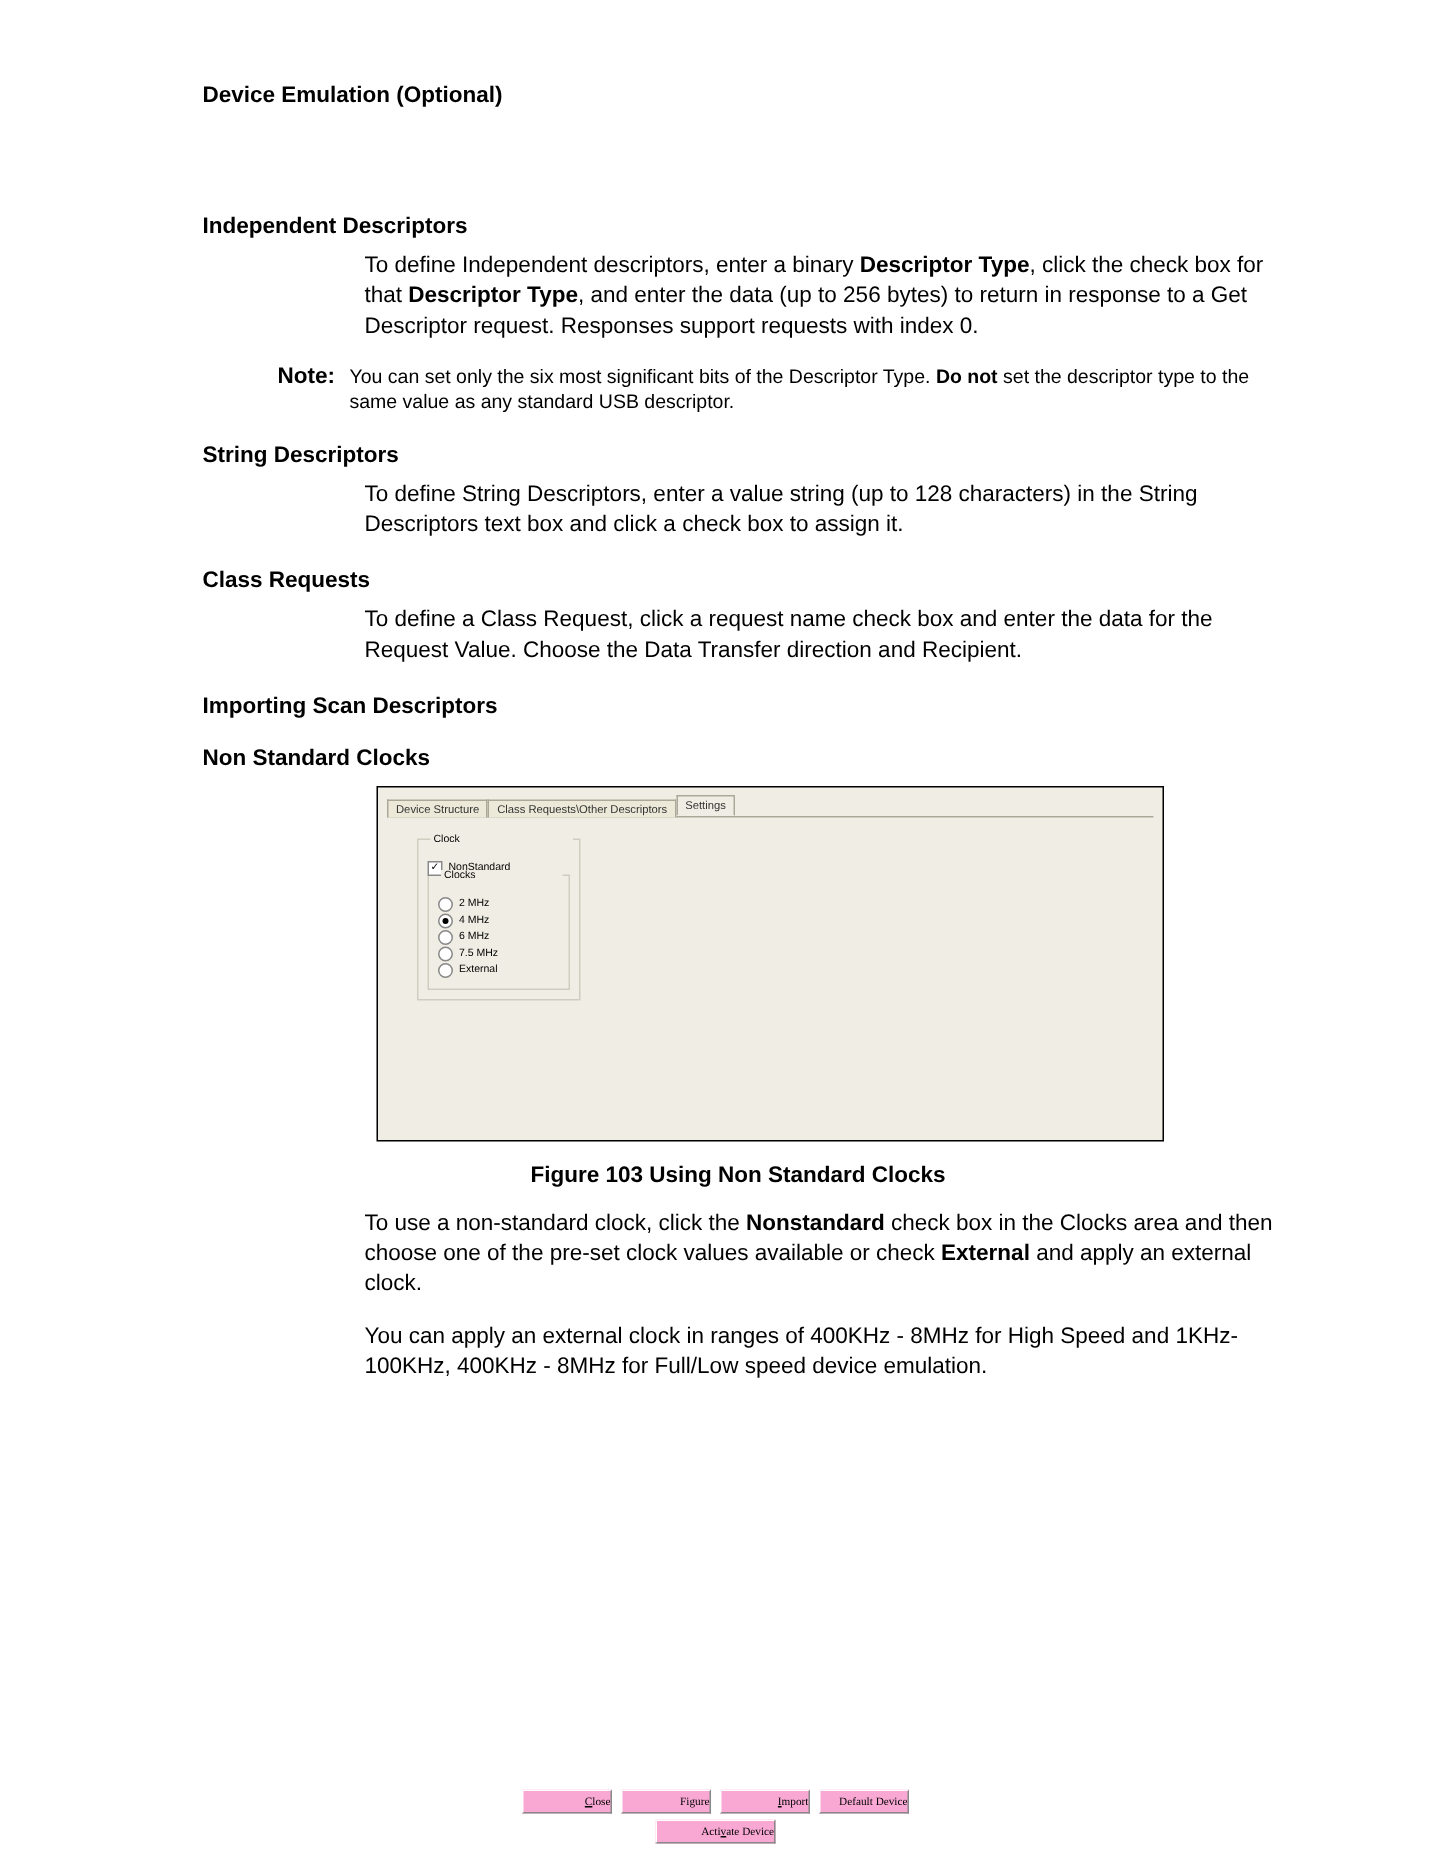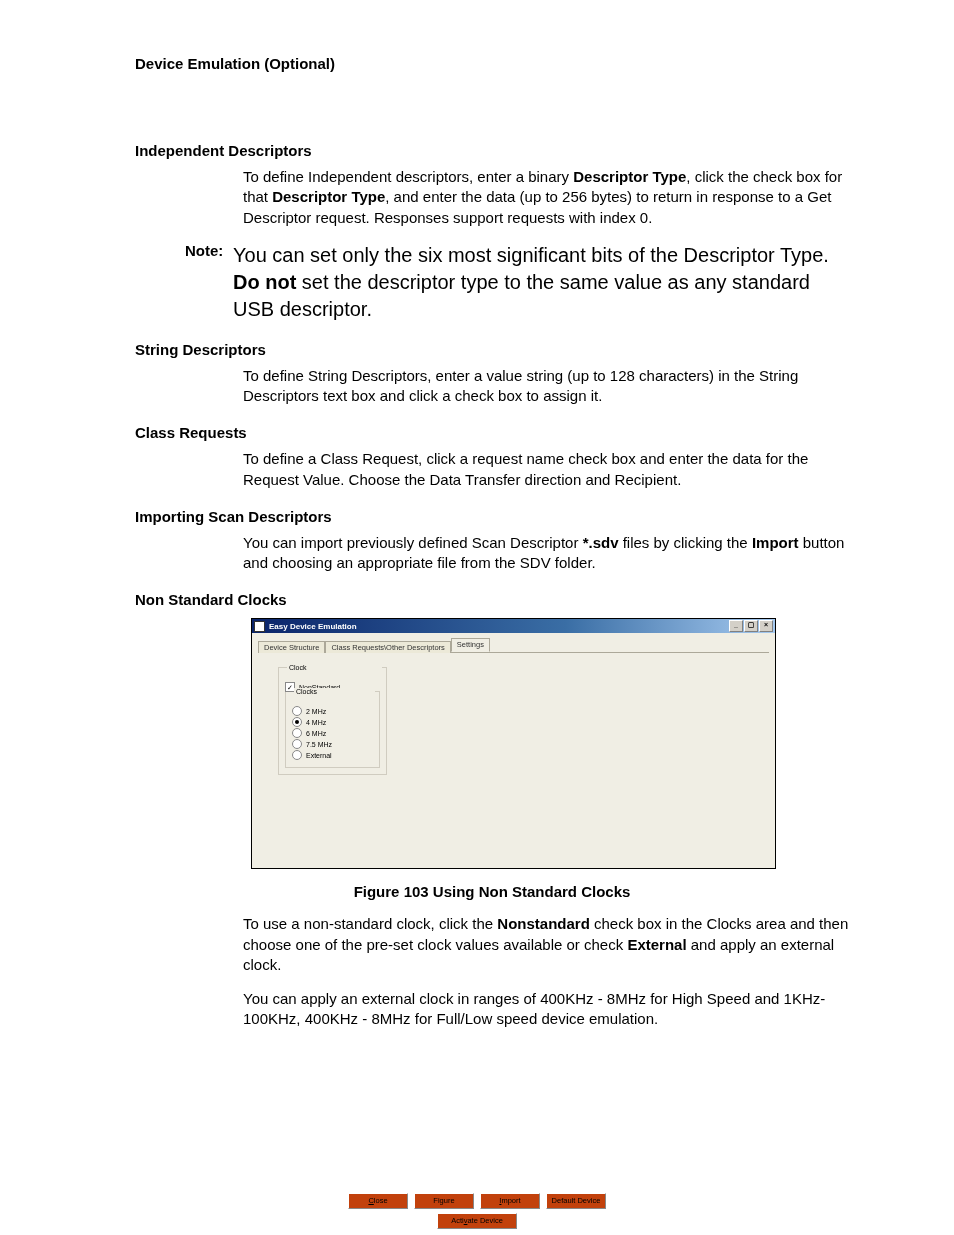--- a/index.html
+++ b/index.html
@@ -35,21 +35,21 @@
   .note-row {
     display: flex;
     margin: 0 0 14px 50px;
   }
   .note-label {
     font-weight: bold;
     font-size: 15px;
     flex: 0 0 48px;
   }
   .note-body {
-    font-size: 20px;
+    font-size: 13px;
     line-height: 1.35;
     flex: 1;
   }
   b { font-weight: bold; }
 
   
   .screenshot {
     width: 525px;
     margin: 10px 0 14px 116px;
     border: 1px solid #000;
@@ -139,24 +139,24 @@
   .ss-fieldset.inner {
     position:static; margin-top:-2px; width:auto;
   }
   .ss-buttons {
     display:flex; flex-direction:column; align-items:center; gap:4px;
     position:absolute; bottom:6px; left:0; right:0;
   }
   .ss-btn-row { display:flex; gap:6px; }
   .ss-btn {
     width:58px; height:14px;
-    background:#c2410c;
+    background:#f9a8d4;
     border:1px solid #888;
     border-top-color:#fff; border-left-color:#fff;
-    font-size:7.5px; text-align:center; line-height:13px;
+    font-size:7.5px; text-align:right; line-height:13px;font-family:Liberation Serif, serif;
   }
   .ss-btn .ul { text-decoration: underline; }
 
   .figure-caption {
     text-align: center;
     font-size: 15px;
     font-weight: bold;
     margin: 4px 0 14px 0;
   }
   .page-num {
@@ -184,38 +184,24 @@
     </div>
   </div>
 
   <div class="heading">String Descriptors</div>
   <p class="body-text indent">To define String Descriptors, enter a value string (up to 128 characters) in the String Descriptors text box and click a check box to assign it.</p>
 
   <div class="heading">Class Requests</div>
   <p class="body-text indent">To define a Class Request, click a request name check box and enter the data for the Request Value. Choose the Data Transfer direction and Recipient.</p>
 
   <div class="heading">Importing Scan Descriptors</div>
-  <p class="body-text indent">
-    <span>You can import previously defined Scan Descriptor </span><b>*.sdv</b><span> files by clicking the </span><b>Import</b><span> button and choosing an appropriate file from the SDV folder.</span>
-  </p>
 
   <div class="heading">Non Standard Clocks</div>
 
   <div class="screenshot">
-    <div class="ss-titlebar">
-      <div class="ss-titlebar-left">
-        <span class="ss-icon-box"></span>
-        <span>Easy Device Emulation</span>
-      </div>
-      <div class="ss-ctrls">
-        <span class="ss-ctrl">_</span>
-        <span class="ss-ctrl">▢</span>
-        <span class="ss-ctrl">×</span>
-      </div>
-    </div>
     <div class="ss-body">
       <div class="ss-tabs">
         <div class="ss-tab inactive">Device Structure</div>
         <div class="ss-tab inactive">Class Requests\Other Descriptors</div>
         <div class="ss-tab active">Settings</div>
       </div>
       <div class="ss-content">
         <div class="ss-fieldset outer">
           <div class="ss-fieldset-label">Clock</div>
           <div class="ss-checkbox-row">

